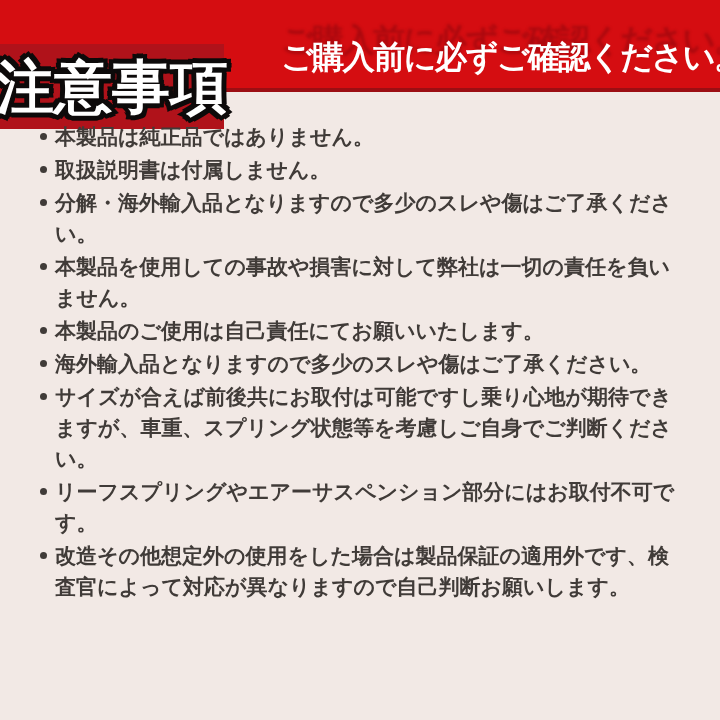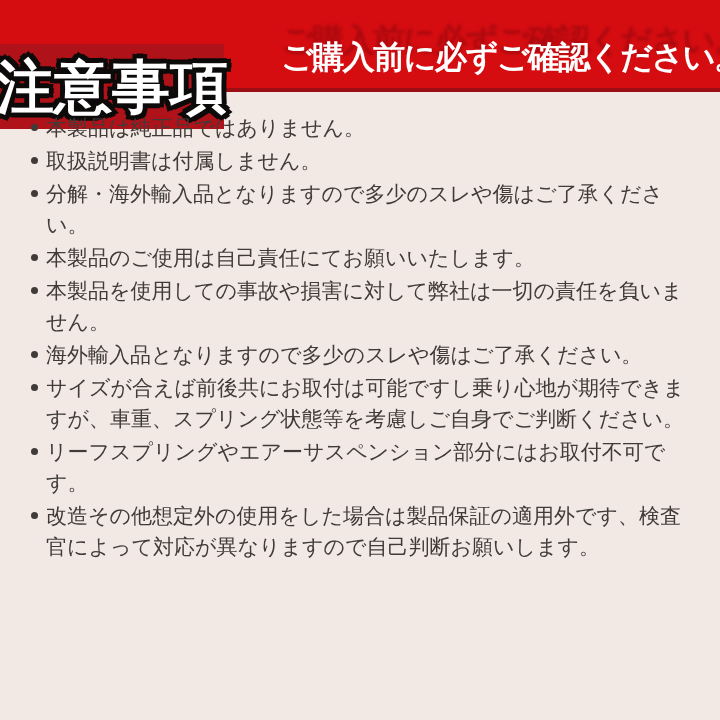--- a/index.html
+++ b/index.html
@@ -66,23 +66,24 @@
     white-space: nowrap;
     text-shadow: 0 -17px 3px rgba(120, 4, 10, 0.45);
   }
 
   
   .body-area {
     box-sizing: border-box;
     padding: 12px 14px 0 20px;
   }
   .notice-list {
-    margin: 8px;
+    margin: 17px;
     padding: 0;
     list-style: none;
+    font-weight: bold;
   }
   .note-item {
     position: relative;
     padding-left: 18px;
     margin: 0 0 2px 0;
     font-size: 21px;
     line-height: 31px;
     color: #403b38;
     letter-spacing: 0px;
     text-align: left;
@@ -108,22 +109,22 @@
       <span class="title-text">注意事項</span>
     </div>
     <span class="subtitle-text">ご購入前に必ずご確認ください。</span>
   </div>
 
   <div class="body-area">
     <ul class="notice-list">
         <li class="note-item">本製品は純正品ではありません。</li>
         <li class="note-item">取扱説明書は付属しません。</li>
         <li class="note-item">分解・海外輸入品となりますので多少のスレや傷はご了承ください。</li>
+        <li class="note-item">本製品を使用しての事故や損害に対して弊社は一切の責任を負いません。</li>
         <li class="note-item">本製品のご使用は自己責任にてお願いいたします。</li>
-        <li class="note-item">本製品を使用しての事故や損害に対して弊社は一切の責任を負いません。</li>
         <li class="note-item">海外輸入品となりますので多少のスレや傷はご了承ください。</li>
         <li class="note-item">サイズが合えば前後共にお取付は可能ですし乗り心地が期待できますが、車重、スプリング状態等を考慮しご自身でご判断ください。</li>
         <li class="note-item">リーフスプリングやエアーサスペンション部分にはお取付不可です。</li>
         <li class="note-item">改造その他想定外の使用をした場合は製品保証の適用外です、検査官によって対応が異なりますので自己判断お願いします。</li>
       </ul>
   </div>
 
 </div>
 
 </body></html>

